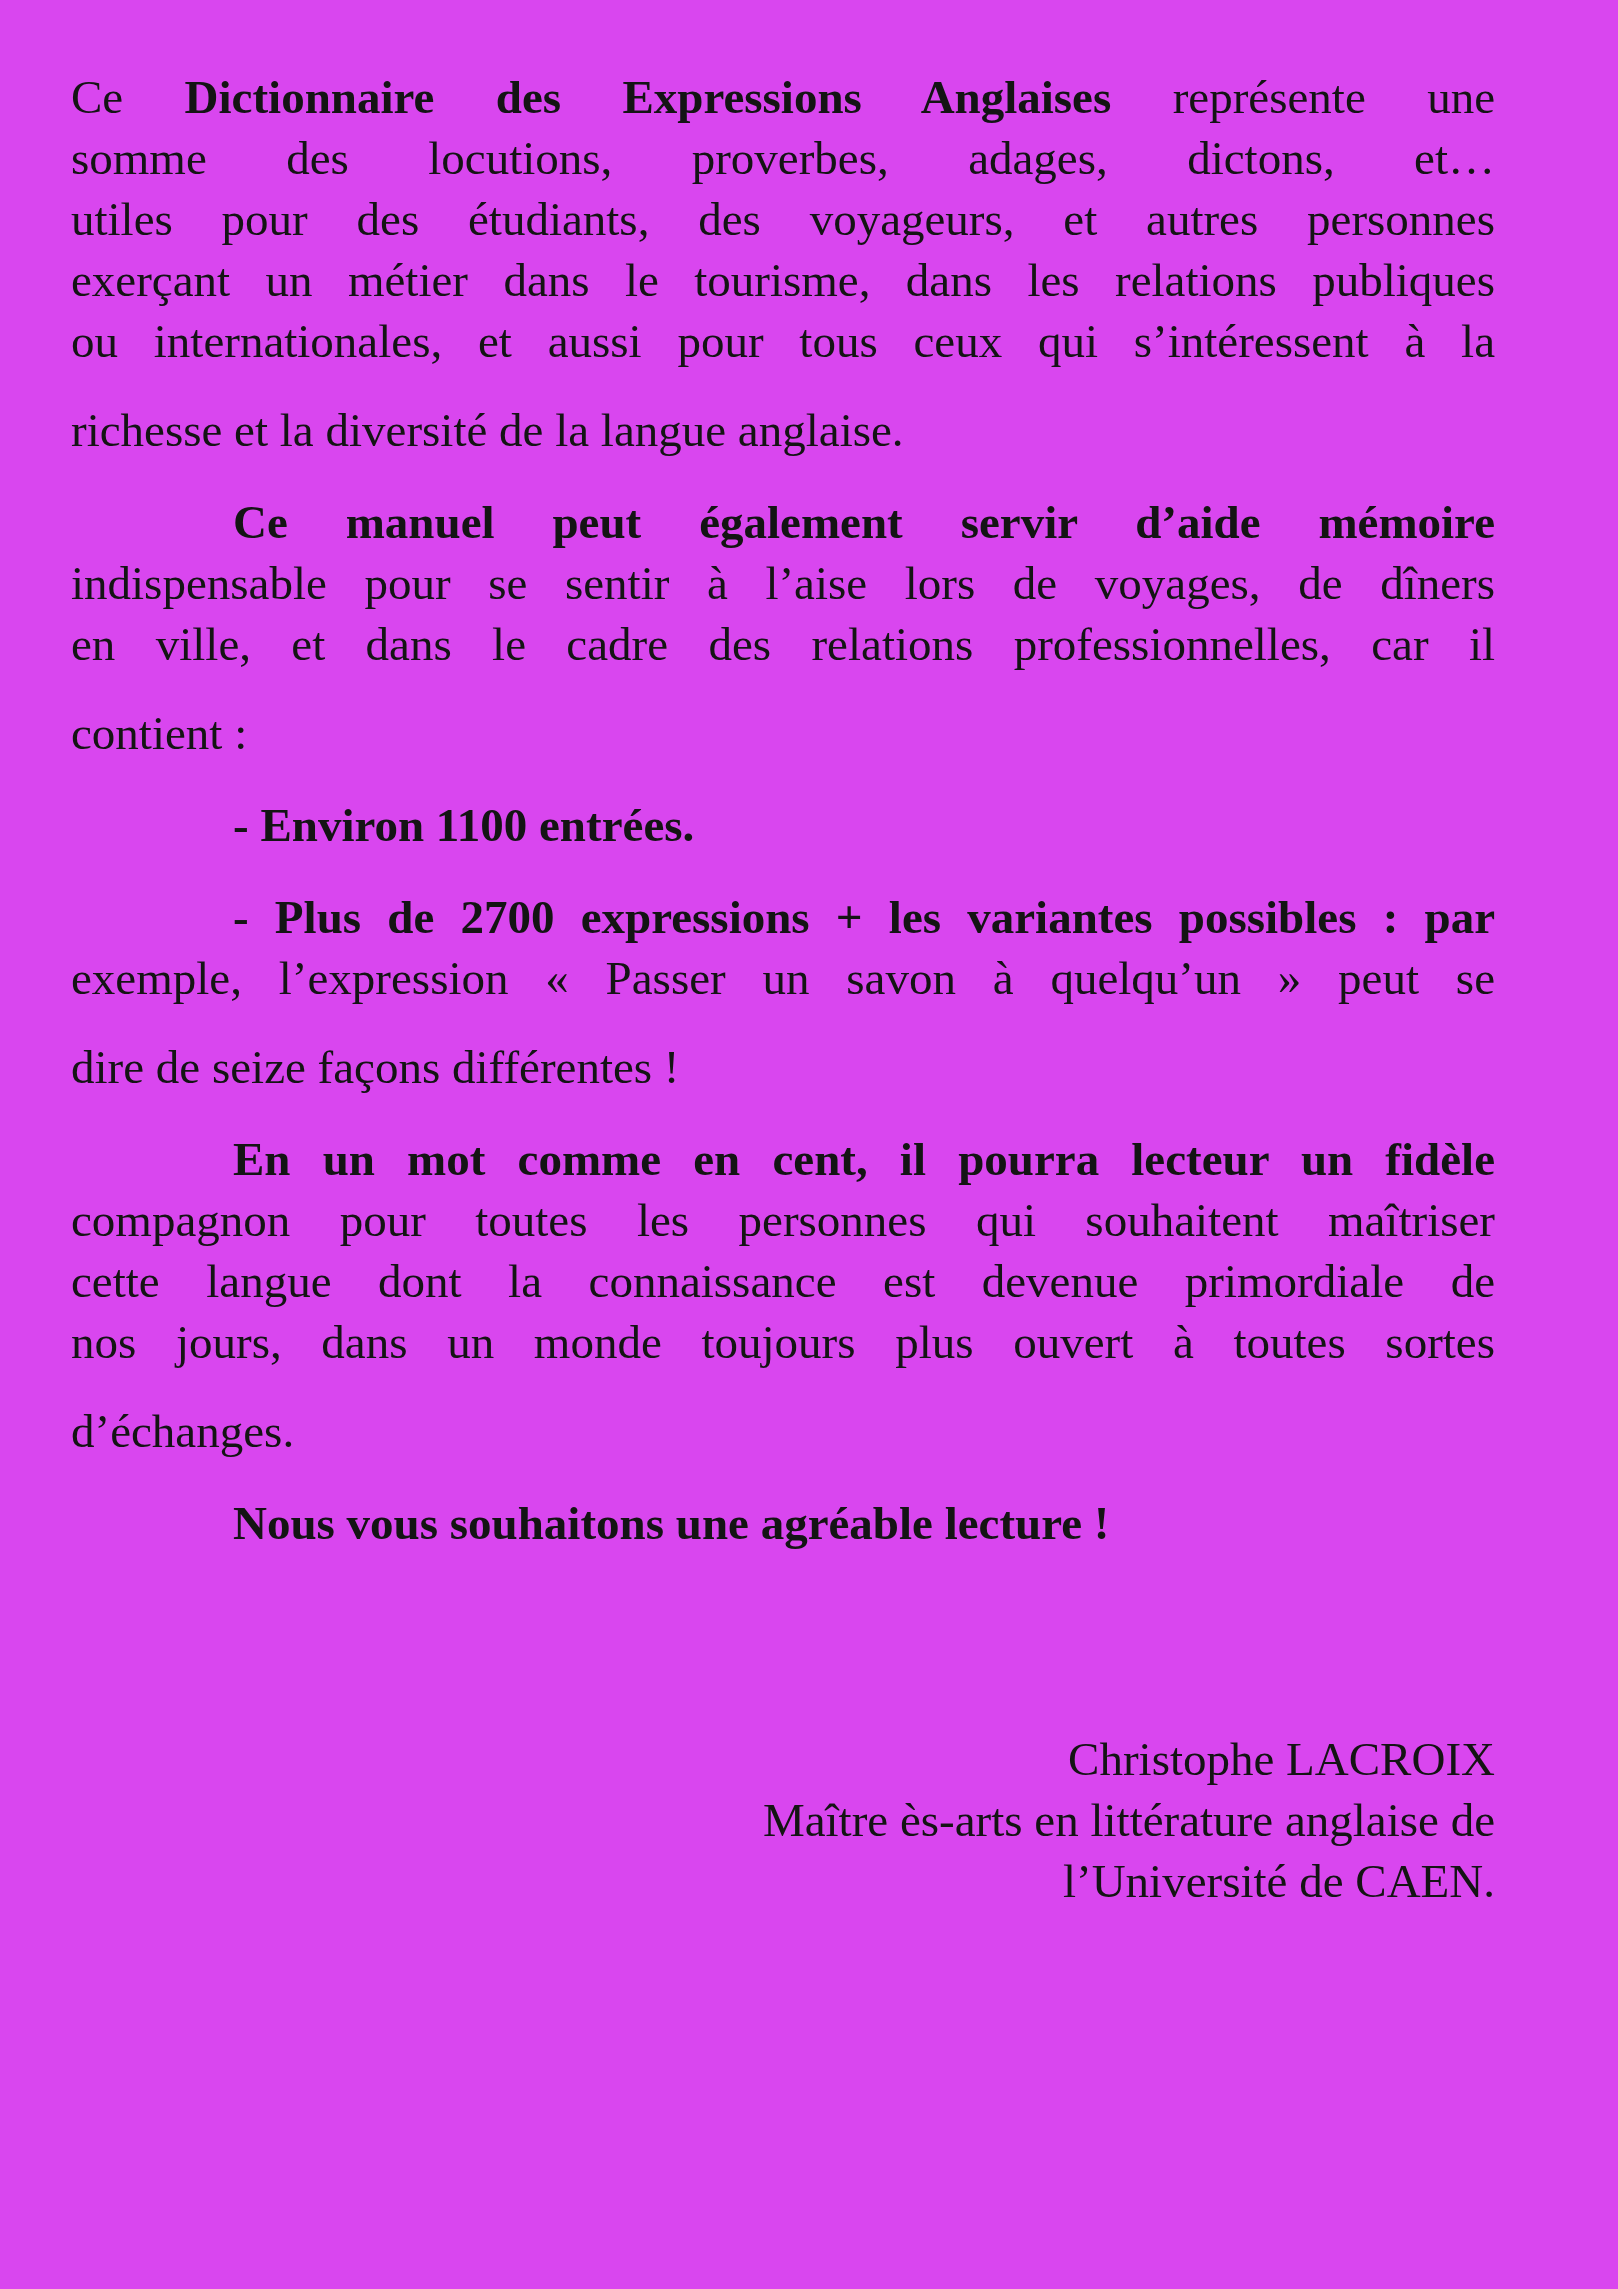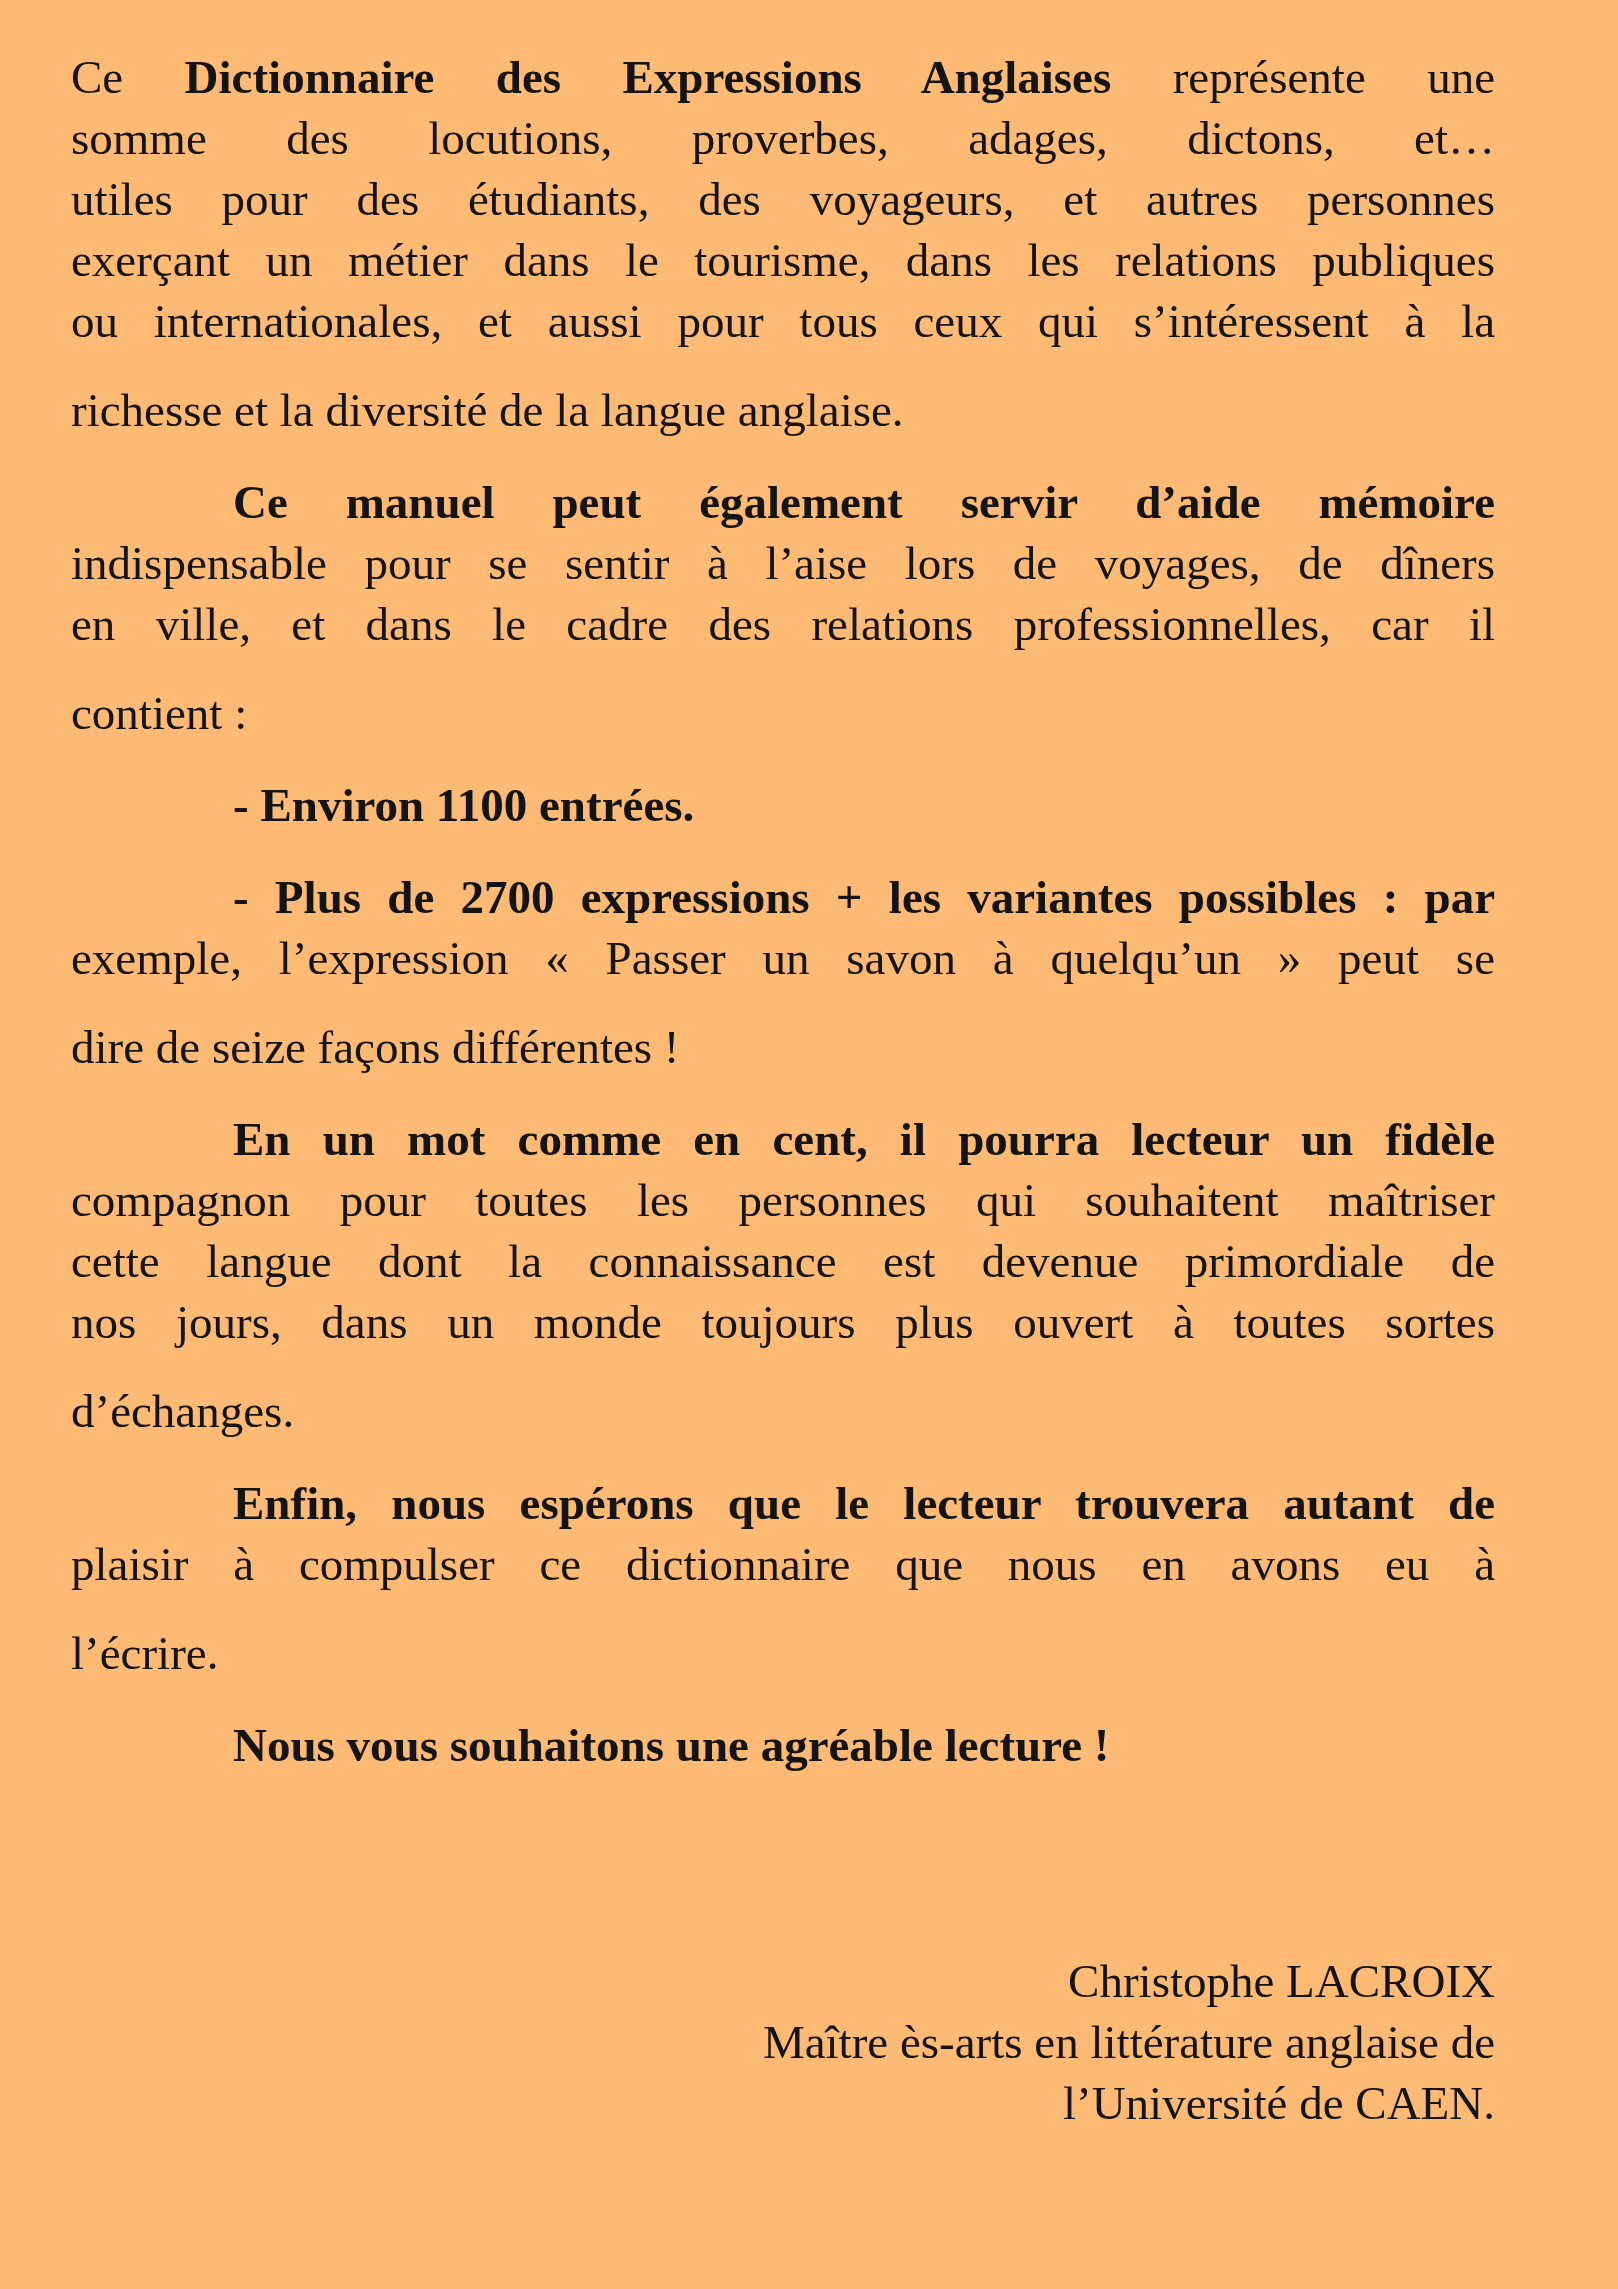--- a/index.html
+++ b/index.html
@@ -5,26 +5,26 @@
   html, body {
     margin: 0;
     padding: 0;
     background: #ffffff;
   }
   .page {
     position: relative;
     width: 1619px;
     height: 2290px;
     box-sizing: border-box;
-    background: #fdba74;
+    background: #d946ef;
     color: #141414;
     font-family: "Liberation Serif", "DejaVu Serif", serif;
     font-size: 47px;
     line-height: 61px;
-    padding: 47px 124px 0 71px;
+    padding: 67px 124px 0 71px;
     overflow: hidden;
   }
   .para {
     margin: 0 0 31px 0;
   }
   .para:last-of-type { margin-bottom: 0; }
   .line {
     text-align: justify;
     text-align-last: justify;
     -moz-text-align-last: justify;
@@ -76,25 +76,20 @@
         <div class="line last"><span>dire de seize façons différentes !</span></div>
       </div>
       <div class="para">
         <div class="line indent"><span>En un mot comme en cent, il pourra lecteur un fidèle</span></div>
         <div class="line"><span>compagnon pour toutes les personnes qui souhaitent maîtriser</span></div>
         <div class="line"><span>cette langue dont la connaissance est devenue primordiale de</span></div>
         <div class="line"><span>nos jours, dans un monde toujours plus ouvert à toutes sortes</span></div>
         <div class="line last"><span>d’échanges.</span></div>
       </div>
       <div class="para">
-        <div class="line indent"><span>Enfin, nous espérons que le lecteur trouvera autant de</span></div>
-        <div class="line"><span>plaisir à compulser ce dictionnaire que nous en avons eu à</span></div>
-        <div class="line last"><span>l’écrire.</span></div>
-      </div>
-      <div class="para">
         <div class="line last indent"><span>Nous vous souhaitons une agréable lecture !</span></div>
       </div>
     </div>
 
   <div class="signature">
     <div class="sig-line">Christophe LACROIX</div>
     <div class="sig-line">Maître ès-arts en littérature anglaise de</div>
     <div class="sig-line">l’Université de CAEN.</div>
   </div>
 </div>

